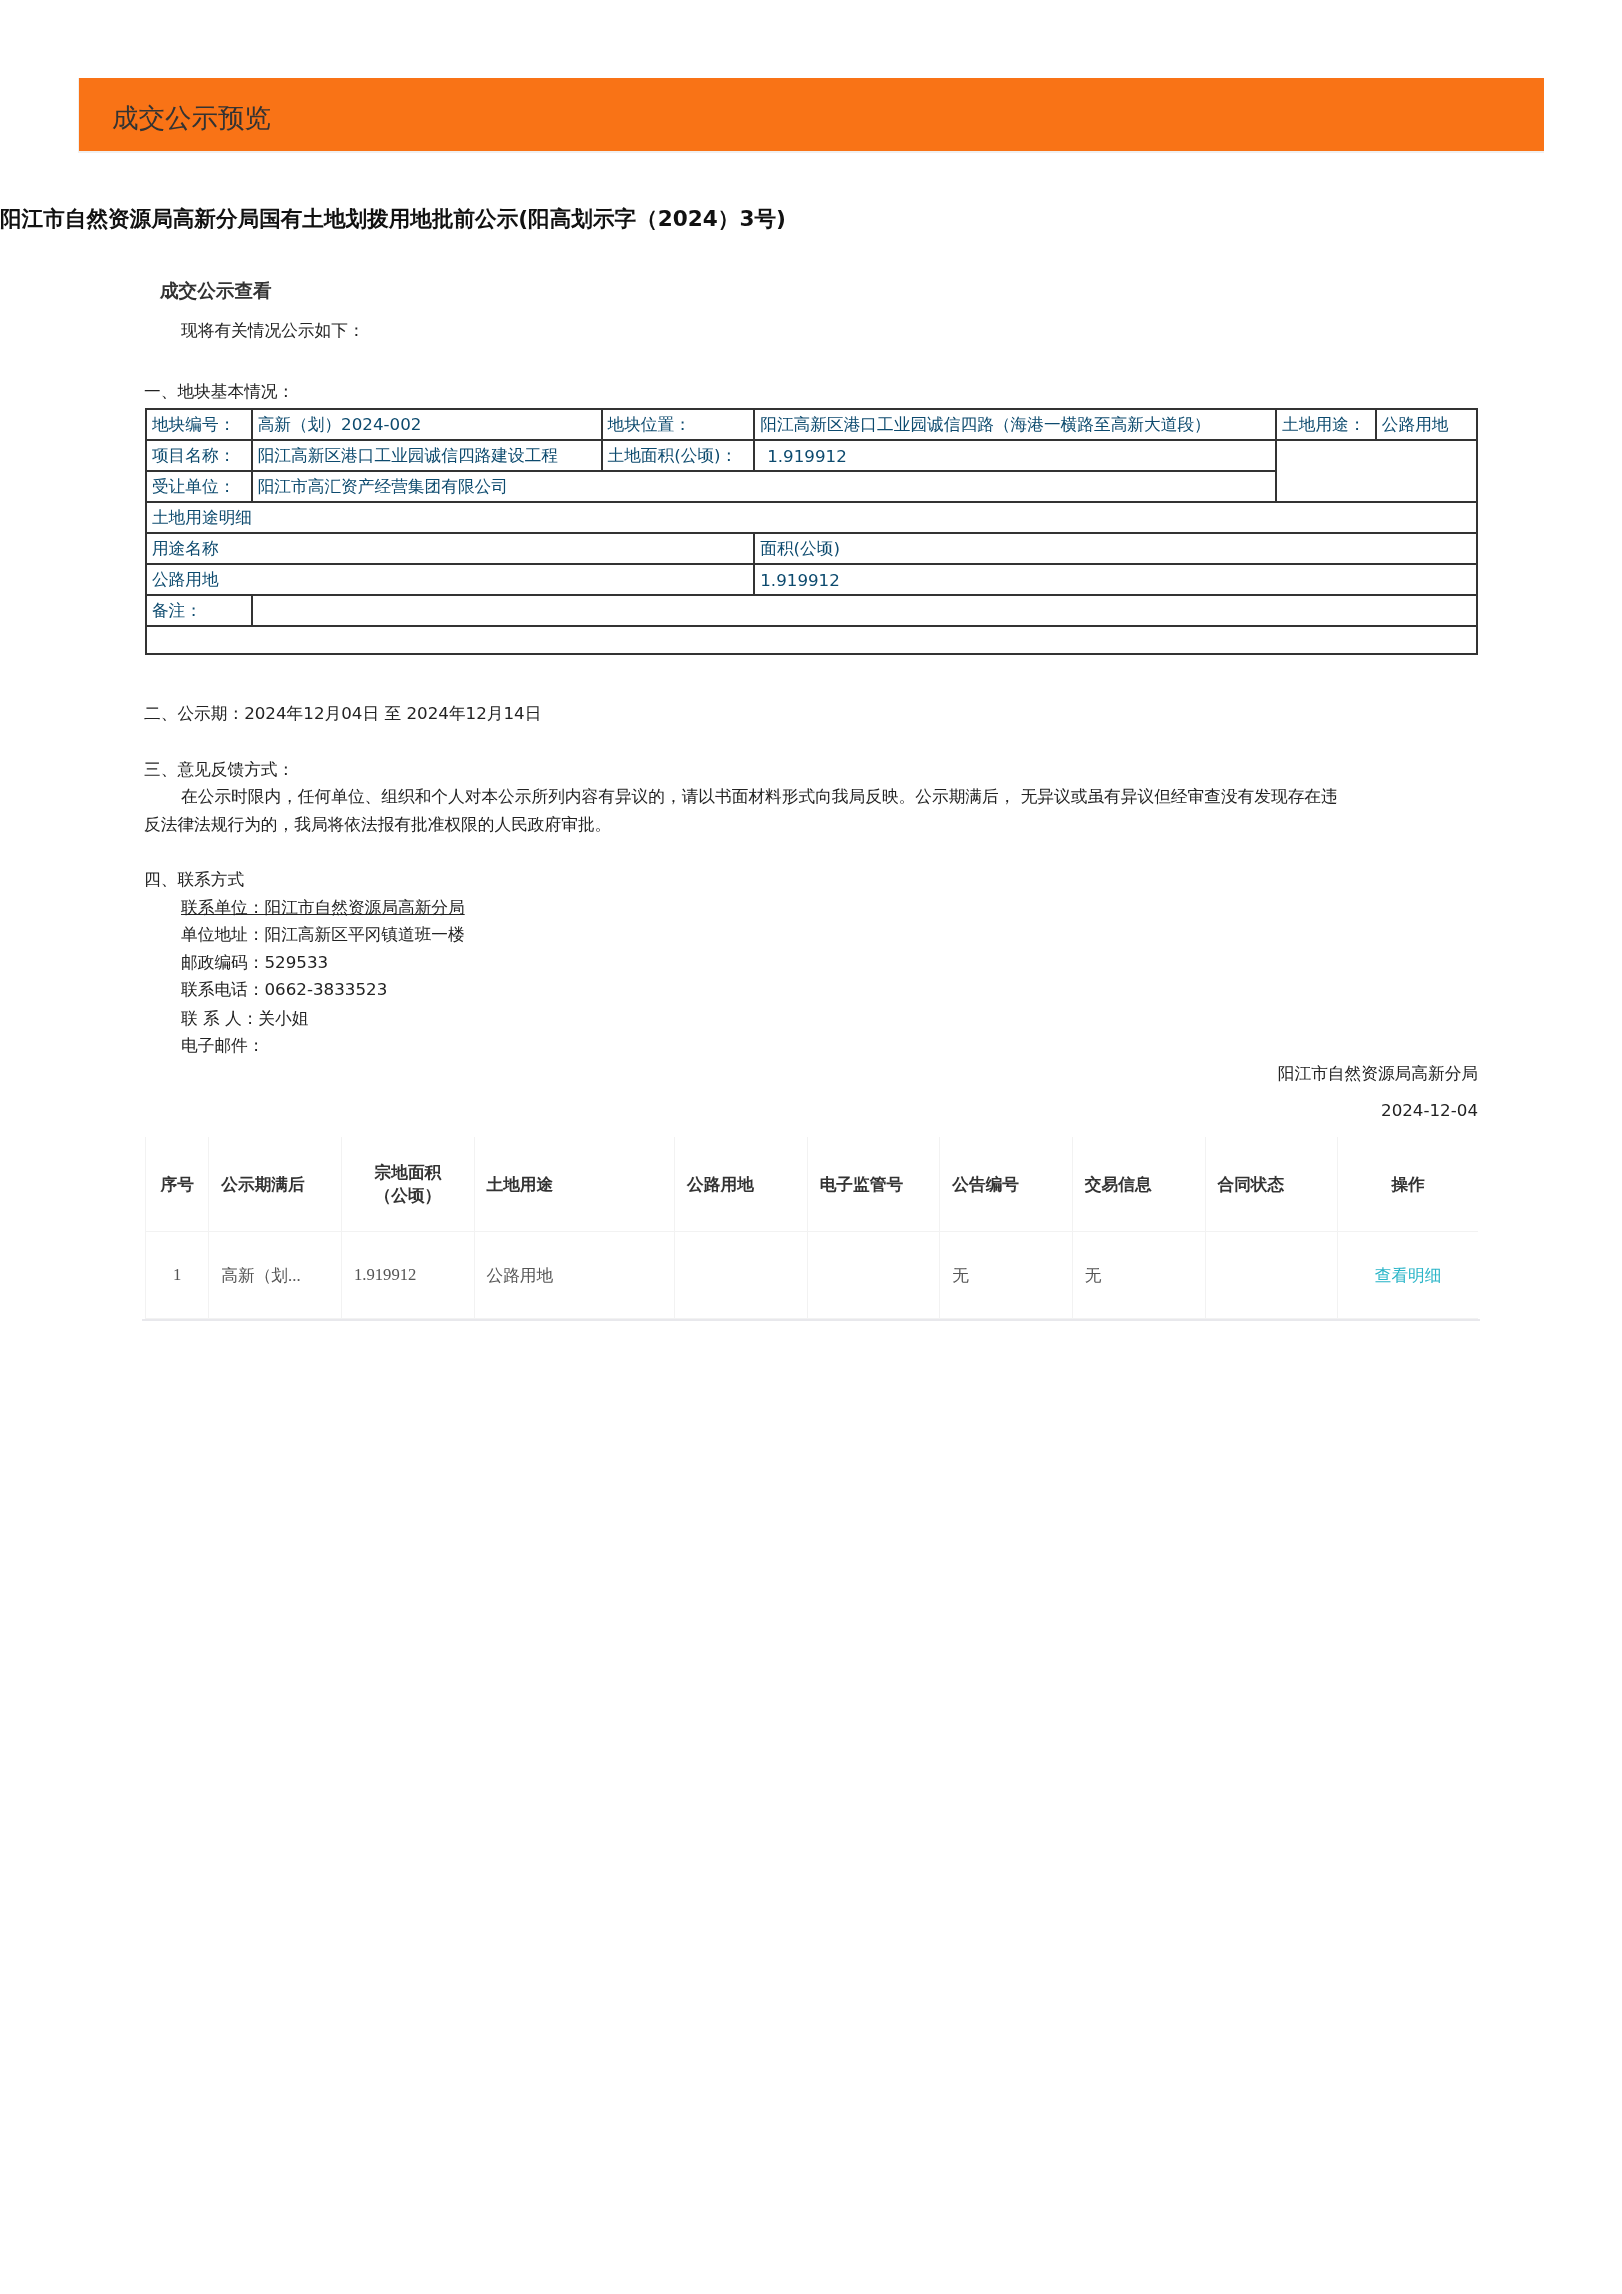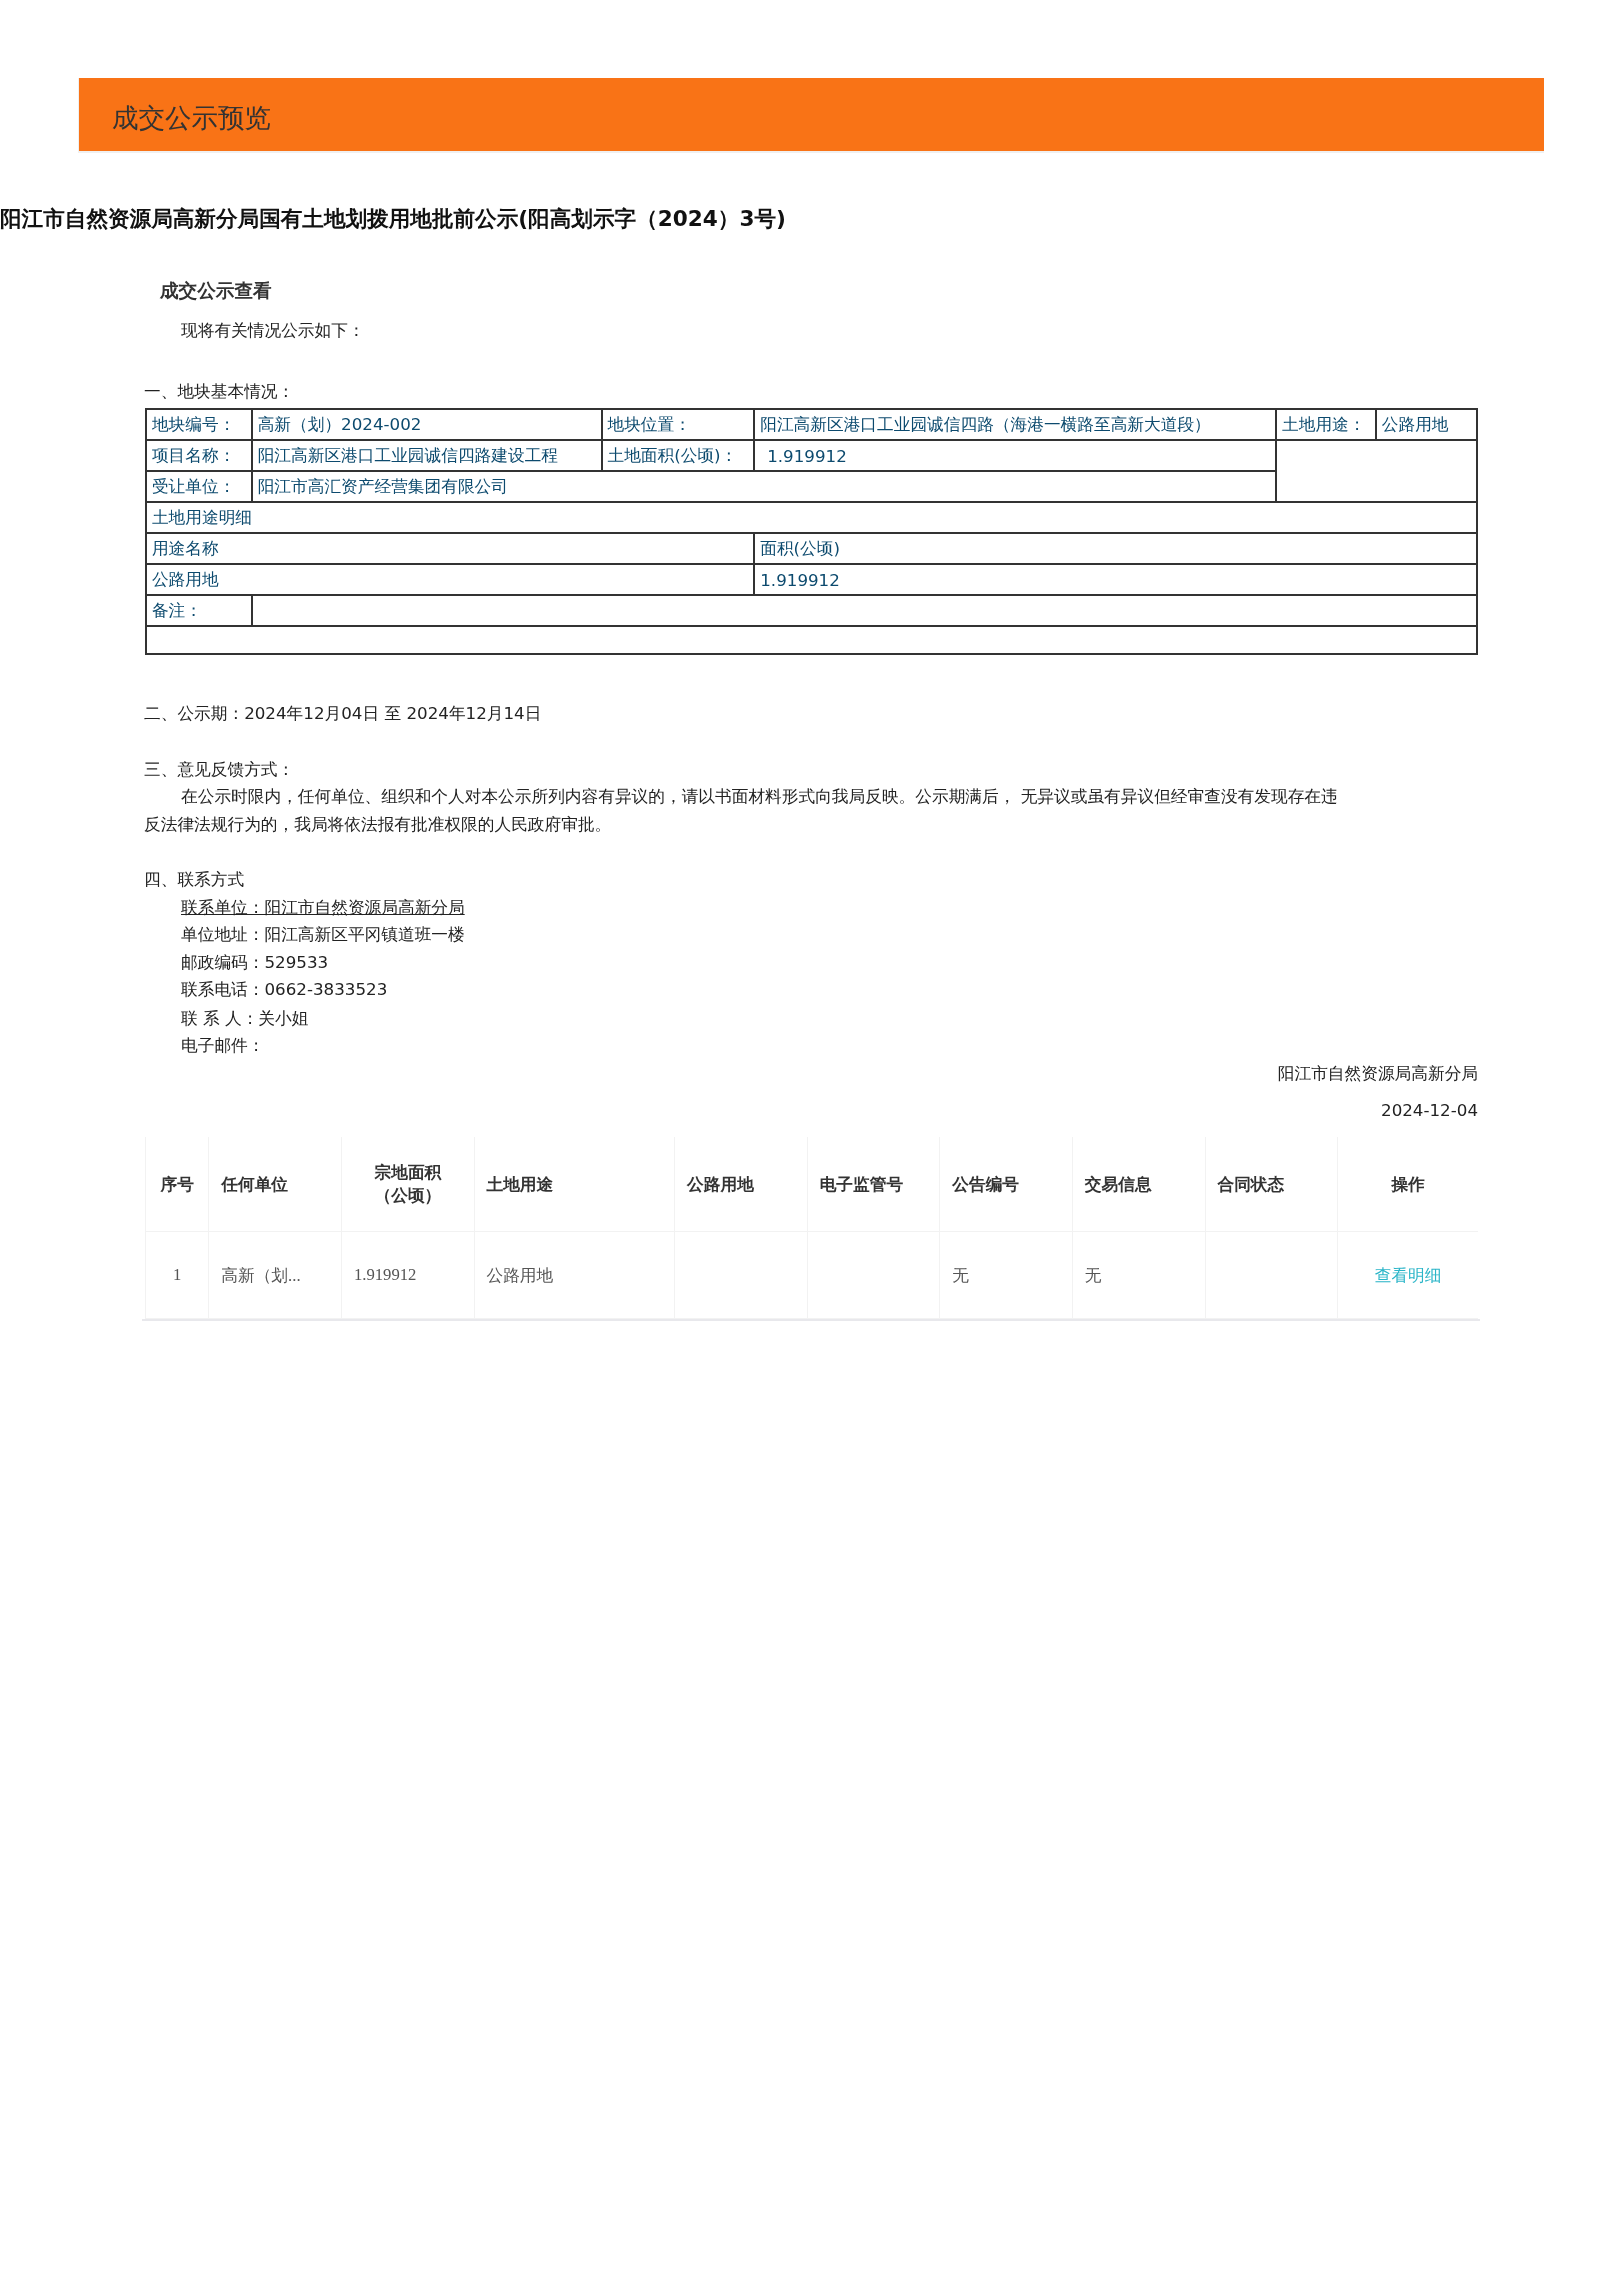--- a/index.html
+++ b/index.html
@@ -122,21 +122,21 @@
 <div class="line" style="left:181px; top:1034px;">电子邮件：</div>
 
 <div class="signature" style="top:1062px;">阳江市自然资源局高新分局</div>
 <div class="signature" style="top:1100px;">2024-12-04</div>
 
 <div class="result-wrap">
   <table class="result">
     <thead>
       <tr>
         <th style="width:39px">序号</th>
-        <th style="width:108px">任何单位</th>
+        <th style="width:108px">公示期满后</th>
         <th style="width:108px; text-align:center">
           <div>宗地面积</div>
           <div>（公顷）</div>
         </th>
         <th style="width:176px">土地用途</th>
         <th style="width:108px">公路用地</th>
         <th style="width:108px">电子监管号</th>
         <th style="width:108px">公告编号</th>
         <th style="width:108px">交易信息</th>
         <th style="width:108px">合同状态</th>

